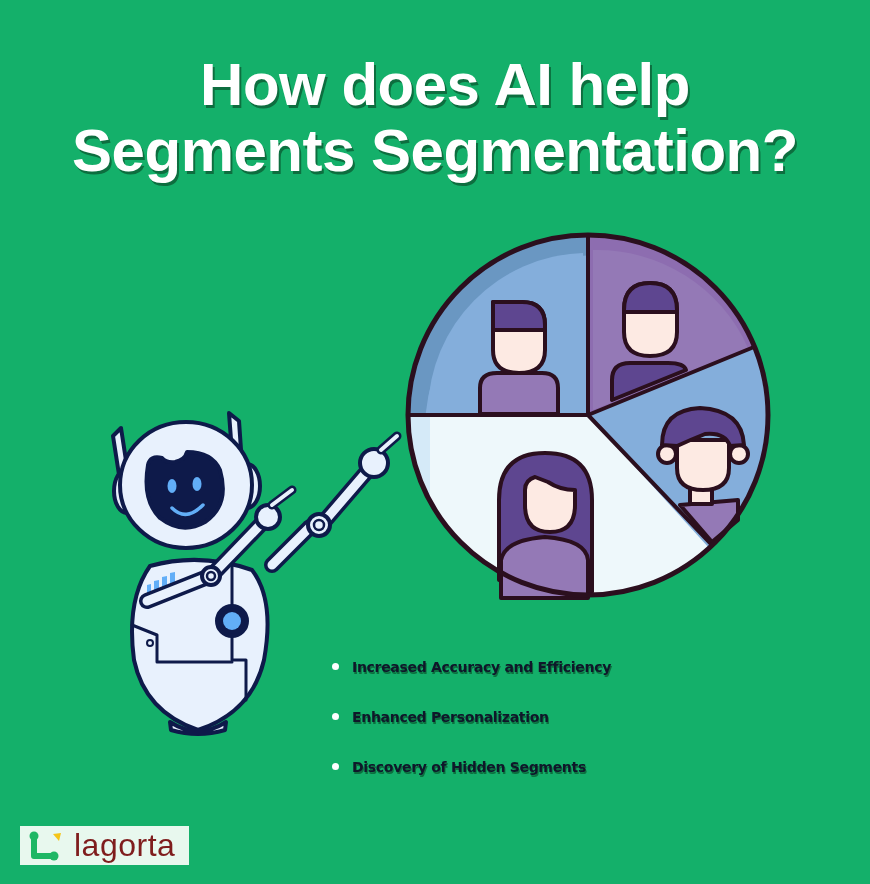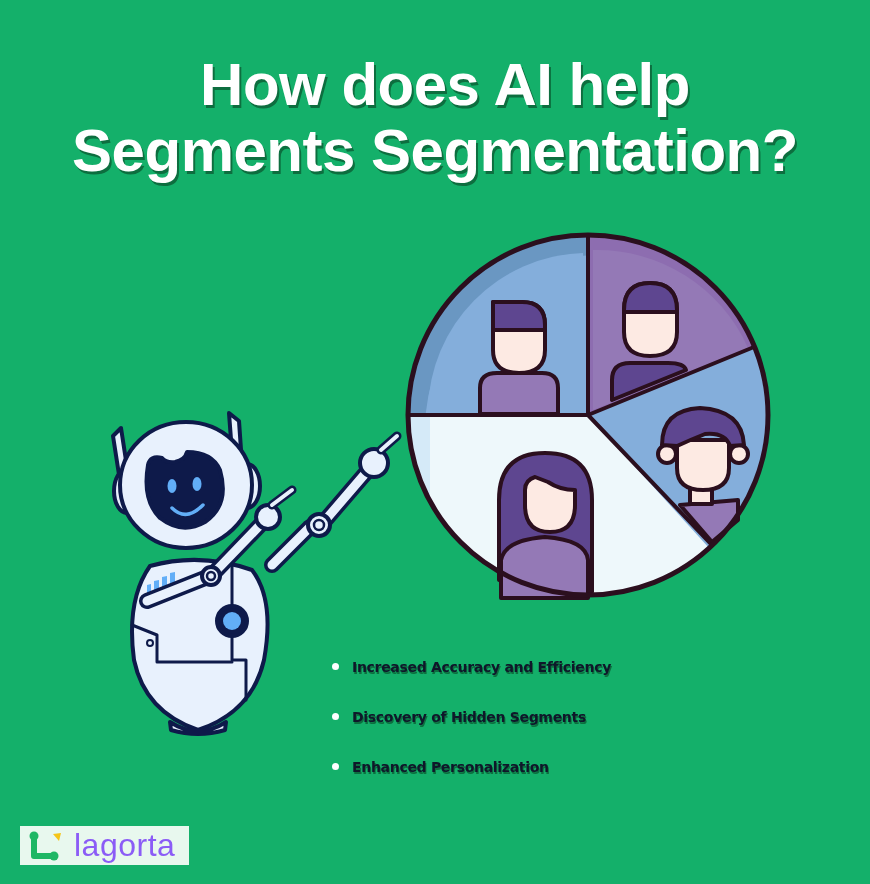--- a/index.html
+++ b/index.html
@@ -14,21 +14,21 @@
   svg.art { position:absolute; left:0; top:0; }
   .bullets { position:absolute; left:332px; top:642px; list-style:none; margin:0; padding:0; }
   .bullets li { color:#0f172a; font-family:"DejaVu Sans", sans-serif; font-weight:bold; font-size:14px;
                 line-height:50px; height:50px; text-shadow:1px 2px 0 #0d6e3f; white-space:nowrap;
                 letter-spacing:-0.3px; }
   .bullets li .dot { display:inline-block; width:7px; height:7px; border-radius:50%; background:#fff;
                      vertical-align:middle; margin-right:13px; position:relative; top:-2px; }
   .logo { position:absolute; left:20px; top:826px; width:169px; height:39px; background:#e8f8ee;
           display:flex; align-items:center; }
   .logo svg { margin-left:8px; }
-  .logo .word { font-family:"Liberation Sans", sans-serif; font-size:32px; color:#8b5cf6; margin-left:10px;
+  .logo .word { font-family:"Liberation Sans", sans-serif; font-size:32px; color:#7f1d1d; margin-left:10px;
                 letter-spacing:0.5px; line-height:39px; }
 </style>
 </head>
 <body>
 
 <div class="title">
   <span class="l1">How does AI help</span>
   <span class="l2">Segments Segmentation?</span>
 </div>
 
@@ -141,22 +141,22 @@
     <circle cx="319" cy="525" r="11" fill="#e8f1fd"></circle>
     <circle cx="319" cy="525" r="5" fill="none" stroke-width="2.5"></circle>
     <circle cx="374" cy="463" r="14" fill="#e8f1fd"></circle>
     <path d="M381 450 L397 436" stroke-width="9" stroke="#0e1a4a"></path>
     <path d="M381 450 L397 436" stroke-width="4" stroke="#e8f1fd"></path>
   </g>
 </svg>
 
 <ul class="bullets">
   <li><span class="dot"></span><span>Increased Accuracy and Efficiency</span></li>
+  <li><span class="dot"></span><span>Enhanced Personalization</span></li>
   <li><span class="dot"></span><span>Discovery of Hidden Segments</span></li>
-  <li><span class="dot"></span><span>Enhanced Personalization</span></li>
 </ul>
 
 <div class="logo">
   <svg width="36" height="32" viewBox="0 0 36 32">
     <path d="M6 6 L6 26 L26 26" fill="none" stroke="#1fb765" stroke-width="6" stroke-linecap="round" stroke-linejoin="round"></path>
     <circle cx="6" cy="6" r="4.5" fill="#1fb765"></circle>
     <circle cx="26" cy="26" r="4.5" fill="#1fb765"></circle>
     <path d="M25 4 L33 3 L31 11 Z" fill="#f5c518"></path>
   </svg>
   <span class="word">lagorta</span>

